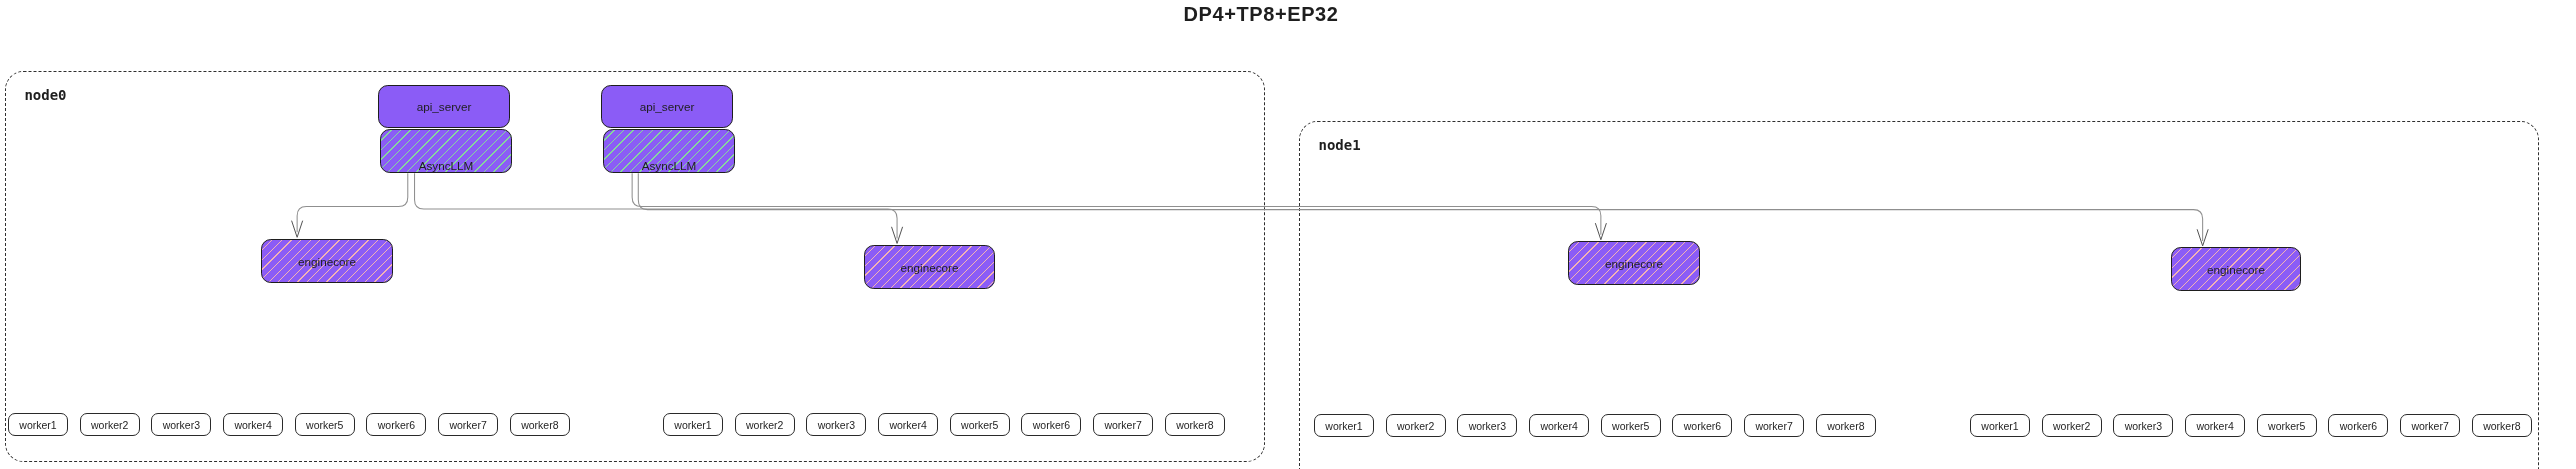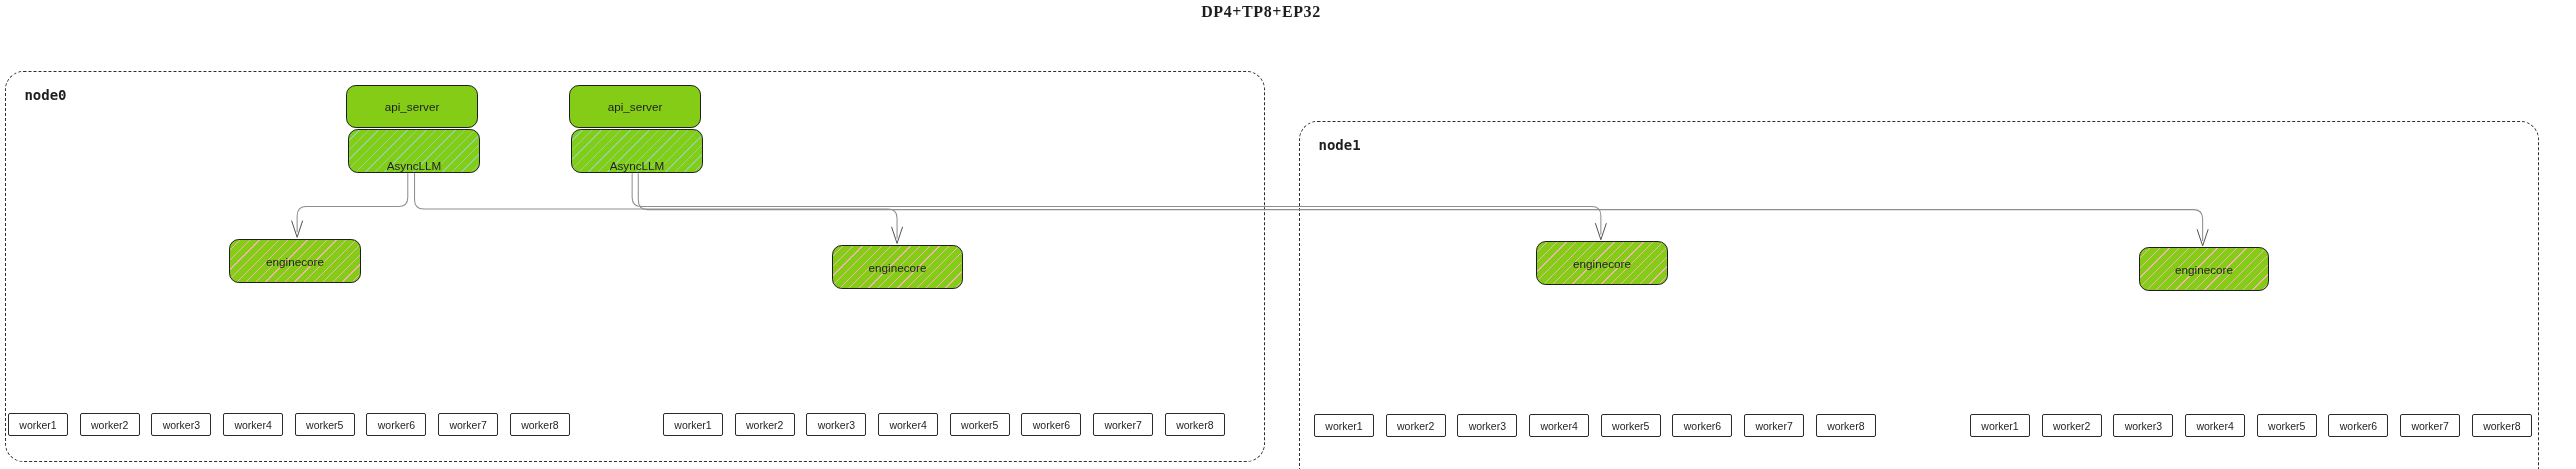--- a/index.html
+++ b/index.html
@@ -10,51 +10,51 @@
     --arrow:#4f4f4f;
     --dash:#2f2f2f;
   }
   html,body{margin:0;padding:0;background:#ffffff;}
   .stage{
     position:relative;width:2576px;height:469px;background:#ffffff;overflow:hidden;
     font-family:"Liberation Sans",sans-serif;color:#1e1e1e;
   }
   .diagram-title{
     position:absolute;left:1261px;top:2.5px;transform:translateX(-50%);
-    font-family:Liberation Serif, serif;font-size:16px;font-weight:700;
+    font-family:Liberation Sans, sans-serif;font-size:20px;font-weight:700;
     letter-spacing:0.6px;white-space:nowrap;
   }
   .node-box{
     position:absolute;border:1.2px dashed var(--dash);border-radius:18.5px;background:transparent;
   }
   .node-label{
     position:absolute;left:18.5px;top:14.8px;
     font-family:"DejaVu Sans Mono",monospace;font-size:14px;font-weight:600;
   }
   .shape{
-    position:absolute;border:1.4px solid var(--border);border-radius:9.8px;background:#84cc16;
+    position:absolute;border:1.4px solid var(--border);border-radius:9.8px;background:#8b5cf6;
     display:flex;align-items:center;justify-content:center;
-    font-size:11.7px;white-space:nowrap;box-sizing:border-box;
+    font-size:11.7px;white-space:nowrap;box-sizing:border-box;margin-left:32px;
   }
   .hatch-green{
     background-image:repeating-linear-gradient(135deg,var(--async-hatch) 0 1px,transparent 1px 6.8px);
     align-items:flex-end;
   }
   .hatch-red{
     background-image:repeating-linear-gradient(135deg,var(--engine-hatch) 0 0.9px,transparent 0.9px 6.8px);
   }
   .edge-layer{position:absolute;left:0;top:0;width:2576px;height:469px;pointer-events:none;}
   .edge-line{fill:none;stroke:var(--edge);stroke-width:1.7px;}
   .arrow-head{fill:none;stroke:var(--arrow);stroke-width:1.6px;}
   .worker-group{
     position:absolute;display:flex;flex-direction:row;gap:11.7px;
   }
   .worker-box{
     width:60px;height:23px;box-sizing:border-box;
-    border:1.2px solid #2a2a2a;border-radius:2px;background:#ffffff;
+    border:1.2px solid #2a2a2a;border-radius:7px;background:#ffffff;
     display:flex;align-items:center;justify-content:center;
     font-size:10.5px;white-space:nowrap;
   }
 </style>
 </head>
 <body>
 
 <div class="stage">
 
   <div class="diagram-title">DP4+TP8+EP32</div>

